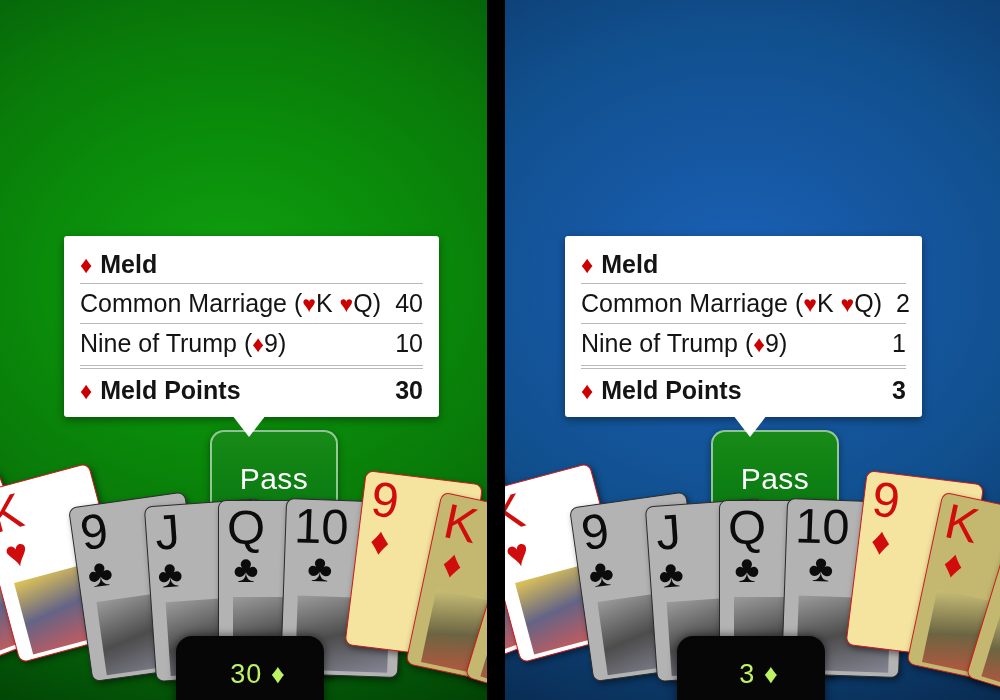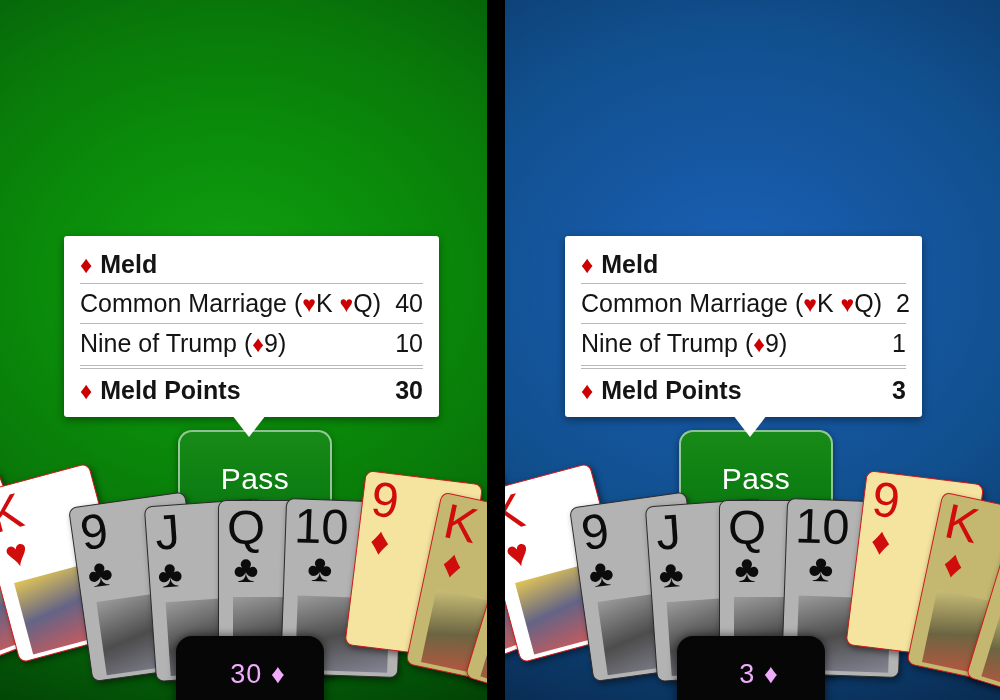--- a/index.html
+++ b/index.html
@@ -34,25 +34,26 @@
   }
   #divider {
     position: absolute;
     top: 0; left: 487px; width: 18px; height: 700px;
     background: #000;
   }
 
   
   .pass-btn {
     position: absolute;
-    width: 154px; height: 96px;
+    width: 128px; height: 96px;
     border-radius: 14px;
     background: linear-gradient(180deg, #178a17 0%, #0e8013 55%, #0b7512 100%);
     border: 2px solid rgba(255,255,255,0.55);
     box-shadow: 0 2px 7px rgba(0,0,0,0.42);
+    margin-left: 32px;
   }
   .pass-label {
     position: absolute;
     left: 0; right: 0; top: 30px;
     text-align: center;
     color: #ffffff;
     font-size: 30px;
     font-weight: 400;
     letter-spacing: .5px;
   }
@@ -116,21 +117,21 @@
     position: absolute;
     width: 148px; height: 96px;
     background: #060606;
     border-radius: 16px;
     box-shadow: 0 0 10px rgba(0,0,0,0.6);
   }
   .score-text {
     position: absolute;
     left: 0; right: 0; top: 23px;
     text-align: center;
-    color: #f0abfc;
+    color: #bef264;
     font-size: 27px;
     font-weight: 400;
     letter-spacing: 1px;
     padding-left: 16px;
   }
 
   
   .card {
     position: absolute;
     width: 118px; height: 176px;

